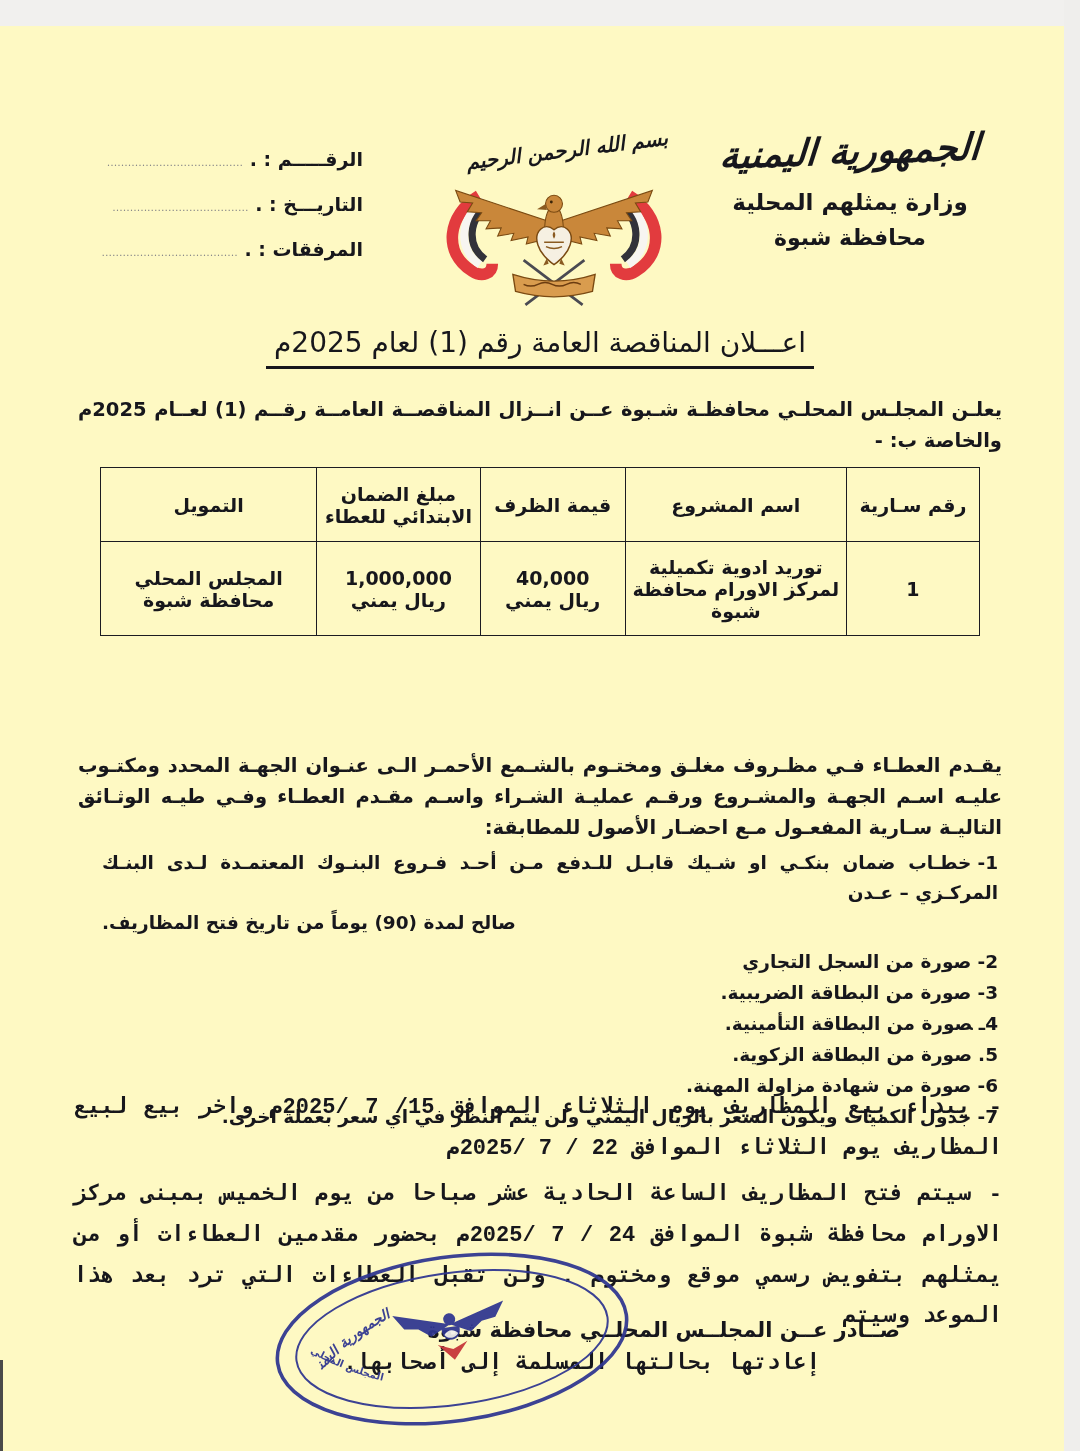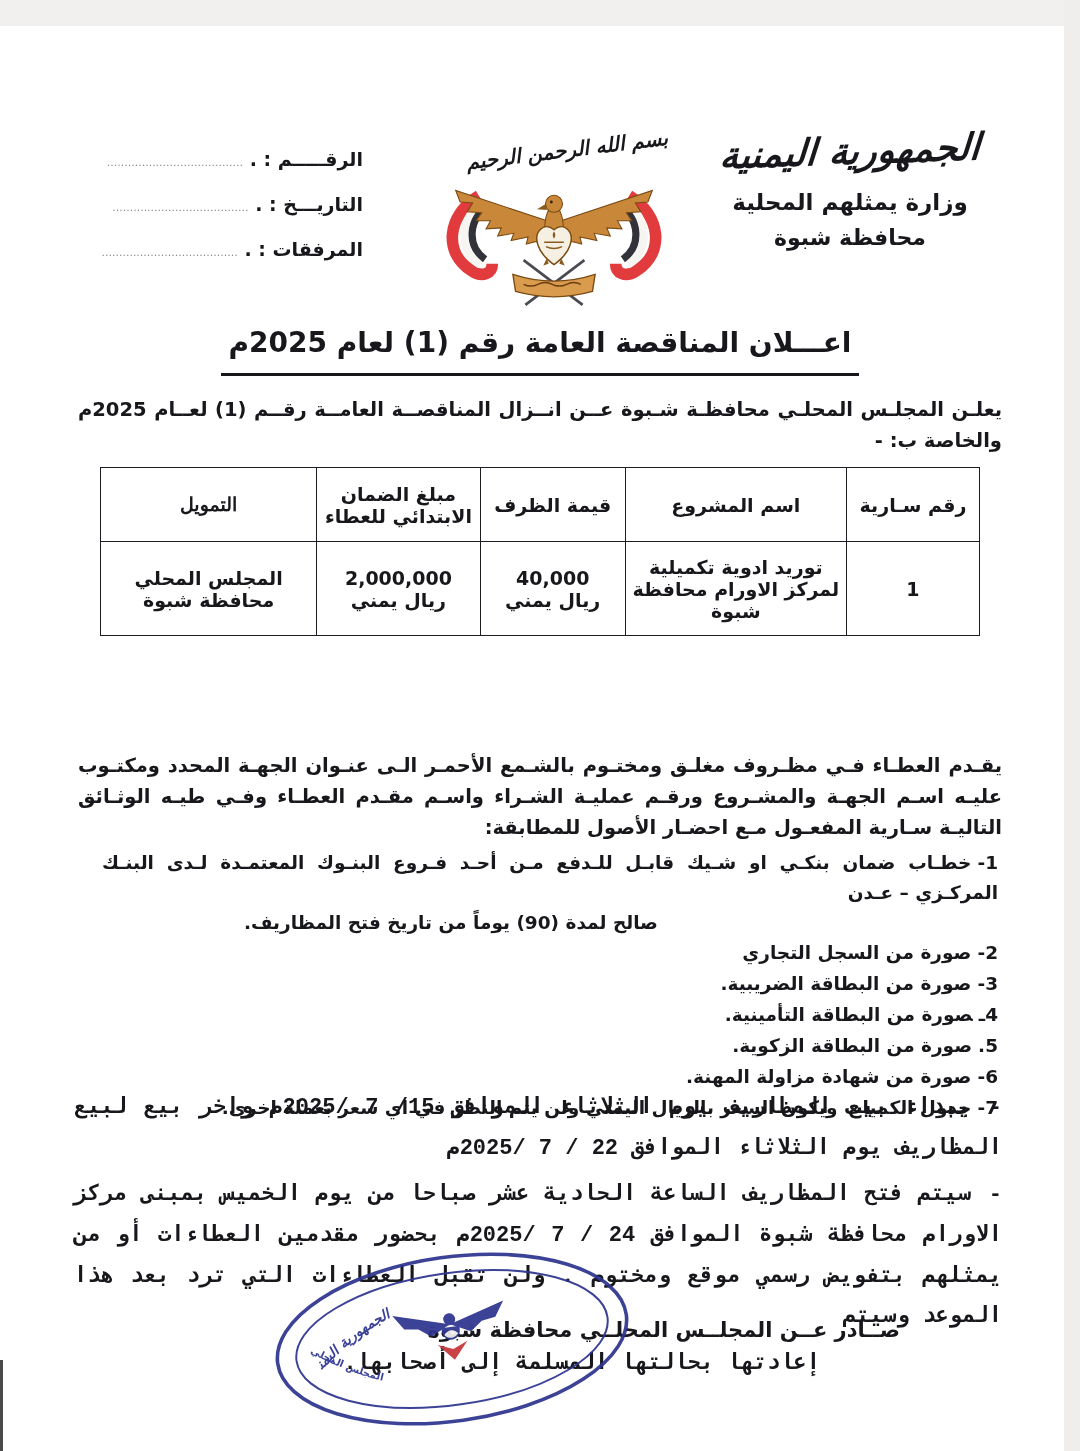--- a/index.html
+++ b/index.html
@@ -5,21 +5,21 @@
   * { margin:0; padding:0; box-sizing:border-box; }
   body {
     background:#dededd;
     font-family:"DejaVu Sans", sans-serif;
     color:#17171c;
   }
   #page {
     position:relative;
     width:1080px; height:1451px;
     margin:0 auto;
-    background:#ffffff;
+    background:#fef9c3;
     overflow:hidden;
     direction:rtl;
   }
   .scan-top-strip { position:absolute; left:0; top:0; width:1080px; height:26px; background:#f1f0ee; }
   .scan-right-strip { position:absolute; right:0; top:0; width:16px; height:1451px; background:#efeeec; }
   .scan-left-edge { position:absolute; left:0; top:1360px; width:3px; height:91px; background:#4a4a4a; }
 
   
   .lh-left { position:absolute; left:128px; top:148px; width:235px; font-size:19px; font-weight:bold; }
   .lh-left .row { margin-bottom:23px; white-space:nowrap; text-align:right; }
@@ -37,22 +37,22 @@
   .bismillah {
     position:absolute; left:452px; top:138px; width:230px;
     text-align:center; font-size:20px; font-weight:bold; font-style:italic;
     transform:rotate(-7deg);
   }
   .emblem { position:absolute; left:428px; top:160px; width:252px; height:152px; }
 
   
   .title-wrap { position:absolute; left:0; top:326px; width:100%; text-align:center; }
   .title-wrap span {
-    display:inline-block; font-size:28px; font-weight:bold;
-    border-bottom:3px solid #17171c; padding:0 8px 14px 8px;
+    display:inline-block; font-size:28px; font-weight:normal;
+    border-bottom:3px solid #17171c; padding:0 8px 7px 8px;
   }
 
   
   .para {
     position:absolute; right:78px; width:924px;
     font-size:19.5px; font-weight:bold; line-height:1.6;
     text-align:justify;
     margin-left:28px;
   }
   #intro { top:394px; }
@@ -65,28 +65,28 @@
     border-collapse:collapse; direction:rtl;
   }
   .tender-table th, .tender-table td {
     border:1.7px solid #1c1c22;
     text-align:center; vertical-align:middle;
     font-weight:bold; white-space:pre-line;
   }
   .tender-table th { height:74px; font-size:19px; }
   .tender-table td { height:94px; font-size:19px; }
   .col-num { width:135px; } .col-name { width:225px; } .col-env { width:147px; }
-  .col-grt { width:165px; } .col-fund { width:220px;font-family:Liberation Serif, serif; }
+  .col-grt { width:165px; } .col-fund { width:220px; }
   .cell-num { font-size:22px; }
 
   
   .reqs { position:absolute; right:82px; top:848px; width:896px; font-size:18.5px; font-weight:bold; }
   .req { line-height:30px; text-align:justify; }
   .req .marker { margin-left:6px; }
-  .req-cont { line-height:30px; margin-right:198px; text-align:center; }
+  .req-cont { line-height:30px; margin-right:198px; margin-bottom:9px; text-align:left; }
   .req + .req { margin-top:1px; }
 
   
   .bullets { position:absolute; right:78px; top:1088px; width:928px; font-size:22px; font-weight:bold;font-family:Liberation Mono, monospace; }
   .bullet { line-height:1.85; text-align:justify; margin-bottom:6px; }
   .bullet .marker { margin-left:18px; }
   .bullet-cont { margin-right:182px; line-height:1.8; text-align:right; }
 
   
   .issued { position:absolute; right:180px; top:1318px; font-size:21px; font-weight:bold; white-space:nowrap; }
@@ -174,21 +174,21 @@
       </tr>
     </thead>
     <tbody>
       <tr>
         <td class="cell-num">1</td>
         <td>توريد ادوية تكميلية
 لمركز الاورام محافظة
 شبوة</td>
         <td>40,000
 ريال يمني</td>
-        <td>2,000,000
+        <td>1,000,000
 ريال يمني</td>
         <td>المجلس المحلي
 محافظة شبوة</td>
       </tr>
     </tbody>
   </table>
 
   <div class="para" id="para2">يقـدم العطـاء فـي مظـروف مغلـق ومختـوم بالشـمع الأحمـر الـى عنـوان الجهـة المحدد ومكتـوب عليـه اسـم الجهـة والمشـروع ورقـم عمليـة الشـراء واسـم مقـدم العطـاء وفـي طيـه الوثـائق التاليـة سـارية المفعـول مـع احضـار الأصول للمطابقة:</div>
 
   <div class="reqs">

